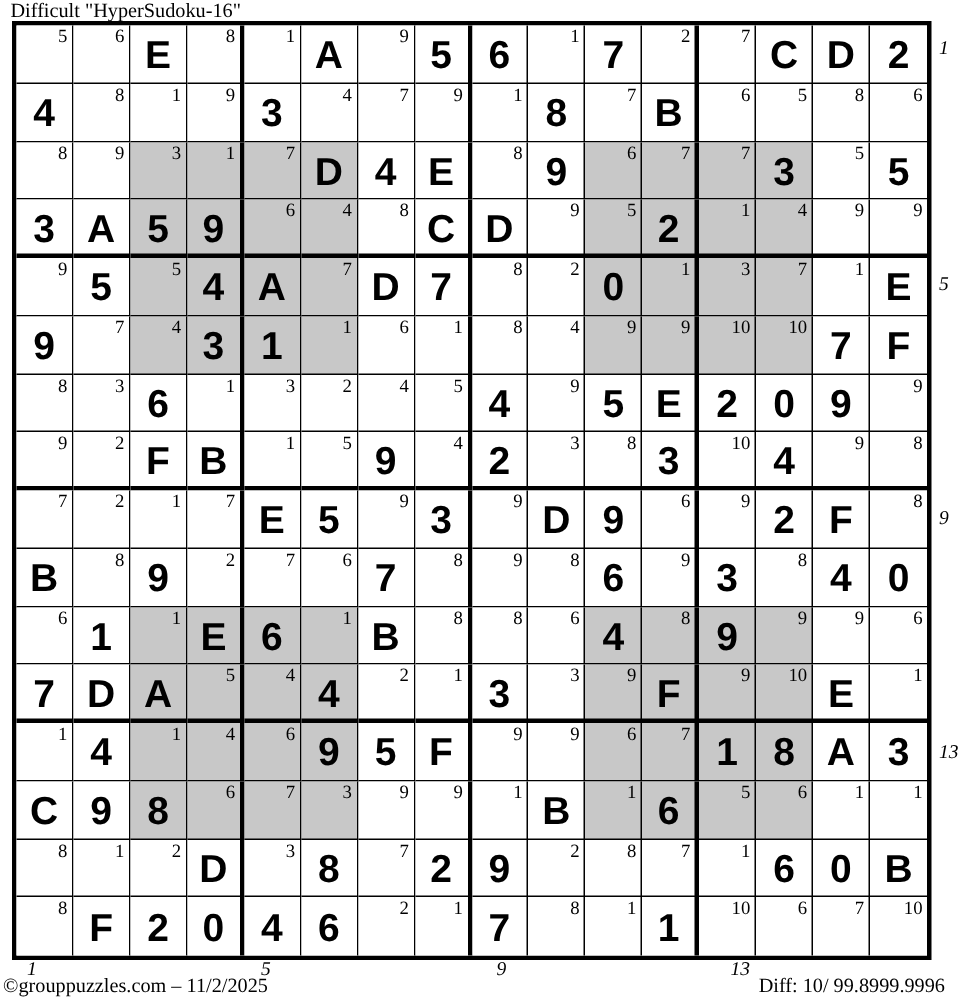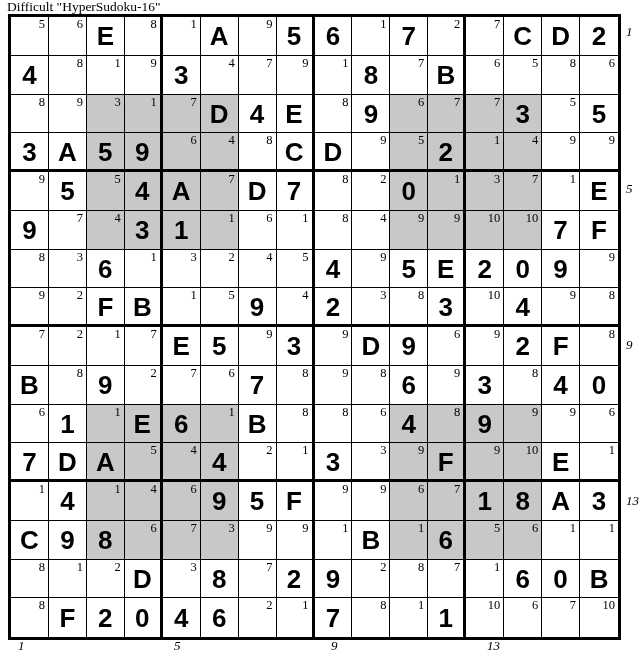--- a/index.html
+++ b/index.html
@@ -811,13 +811,15 @@
   <span class="rmark rm0">1</span>
   <span class="rmark rm1">5</span>
   <span class="rmark rm2">9</span>
   <span class="rmark rm3">13</span>
 
   <span class="cmark cm0">1</span>
   <span class="cmark cm1">5</span>
   <span class="cmark cm2">9</span>
   <span class="cmark cm3">13</span>
 
+  <div class="foot-left">©grouppuzzles.com – 11/2/2025</div>
+  <div class="foot-right">Diff: 10/ 99.8999.9996</div>
 </div>
 
 </body></html>

